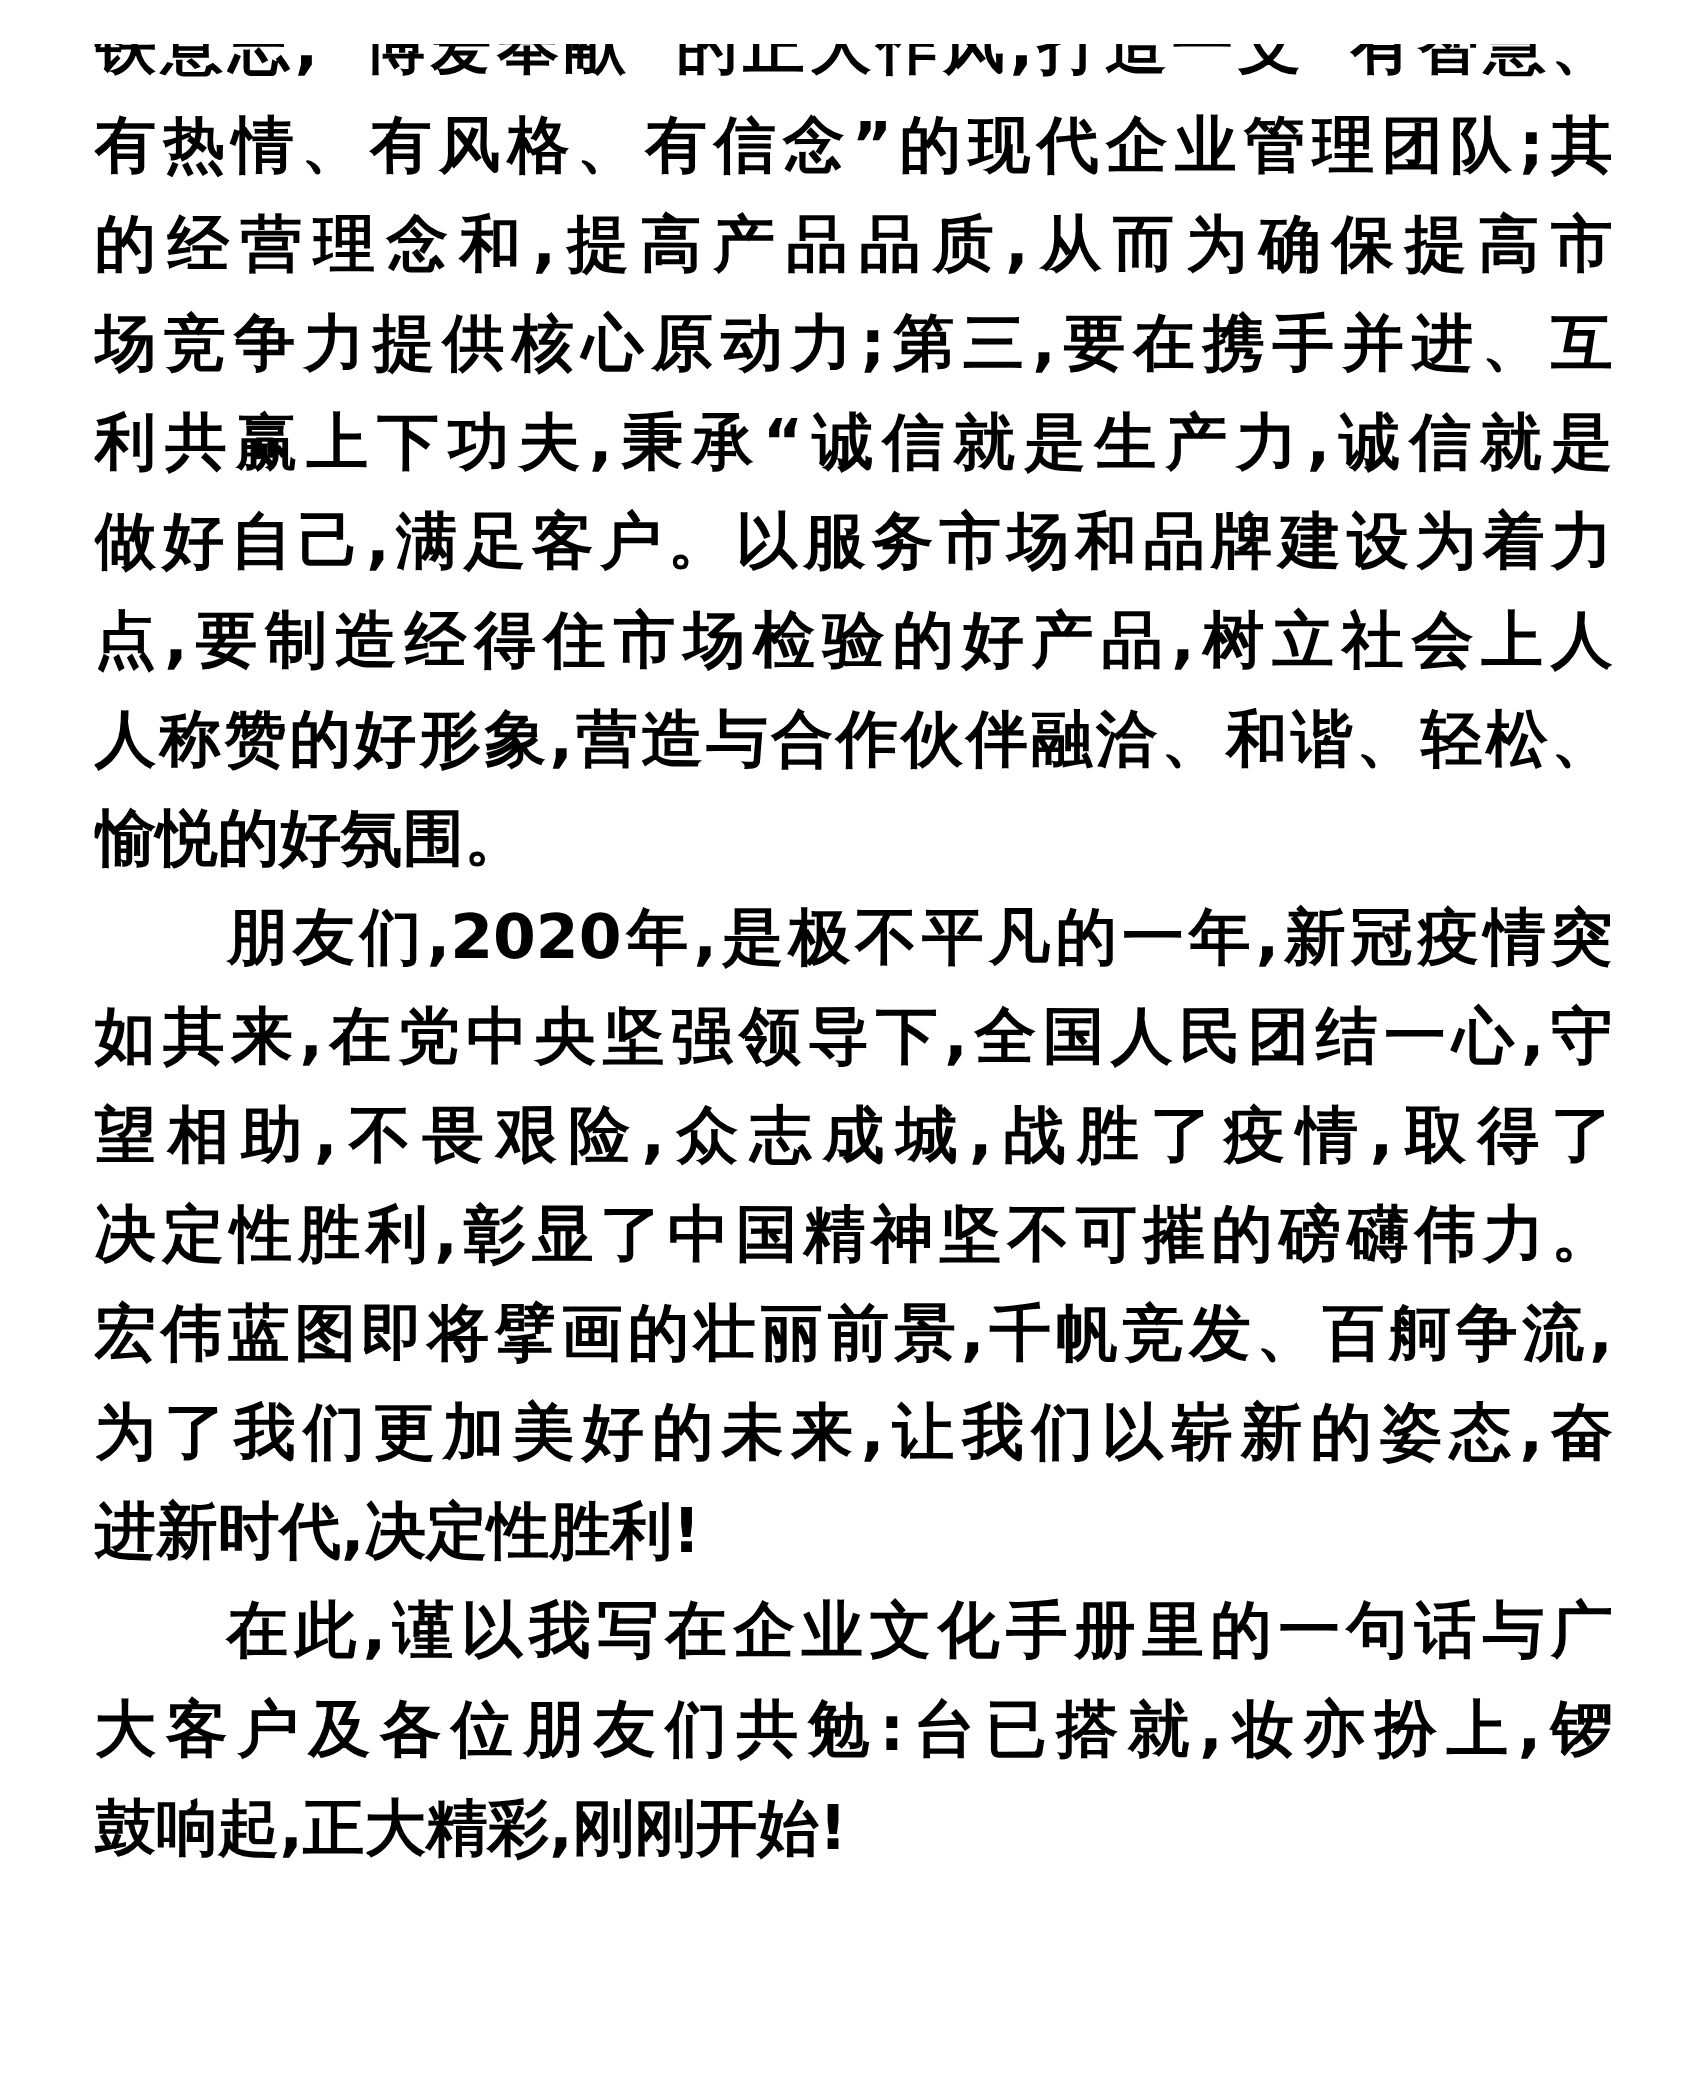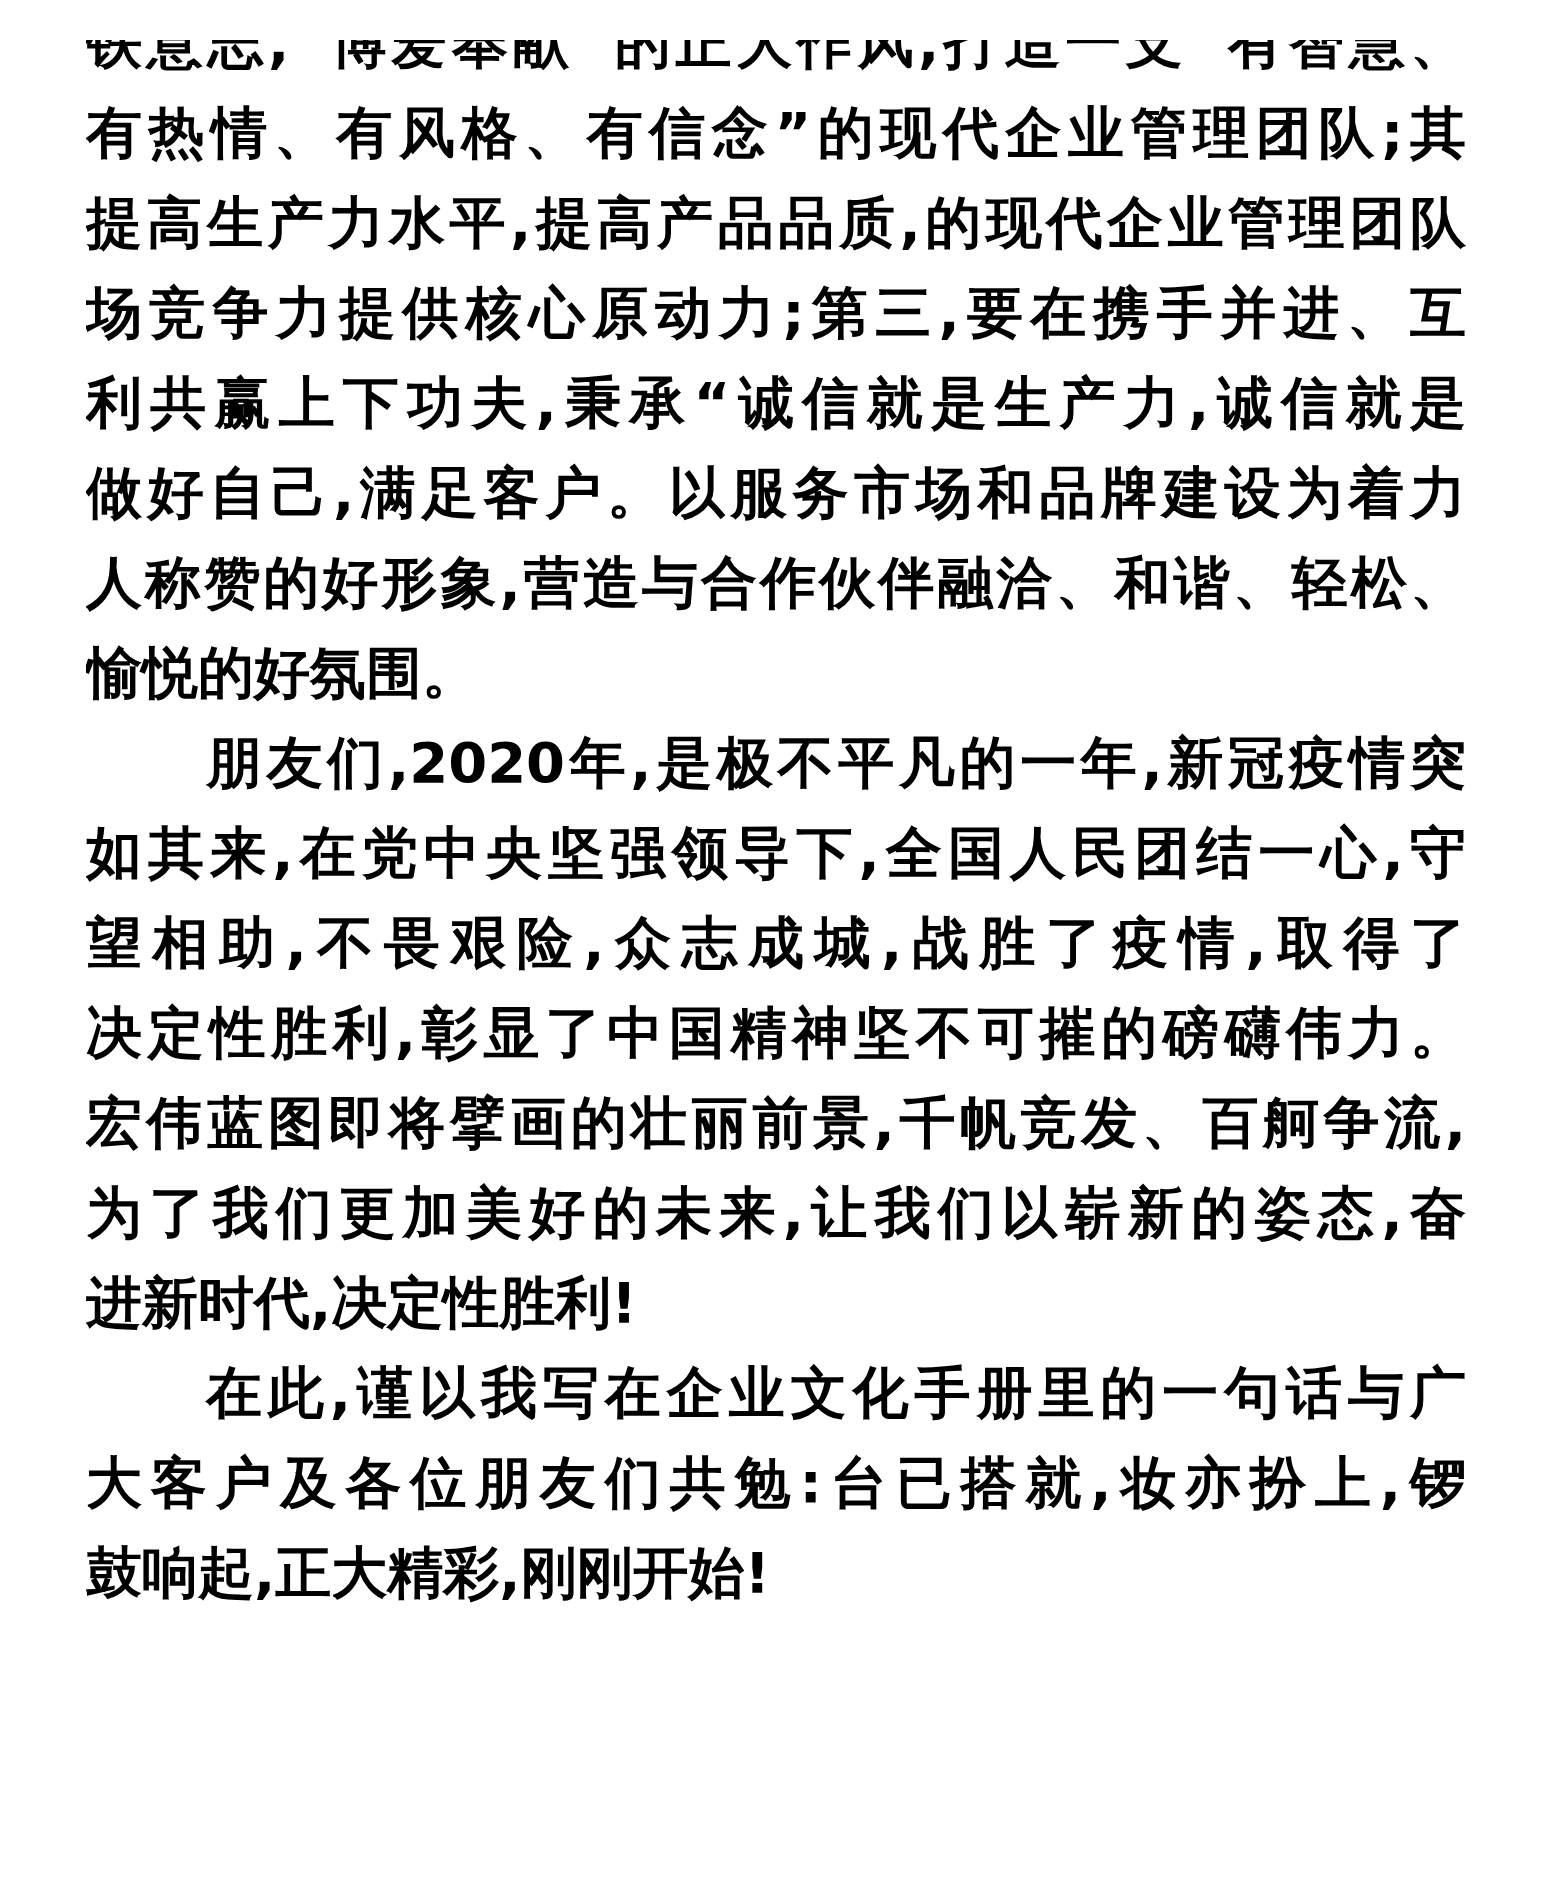--- a/index.html
+++ b/index.html
@@ -45,24 +45,25 @@
     padding-left: 120px;
   }
 </style>
 </head>
 <body>
 
 <div class="page">
   <div class="text-block">
     <div class="line">铁意志,“博爱奉献”的正大作风,打造一支“有智慧、</div>
     <div class="line">有热情、有风格、有信念”的现代企业管理团队;其</div>
-    <div class="line">提高生产力水平,提高产品品质,的现代企业管理团队</div>
+    <div class="line">的经营理念和,提高产品品质,从而为确保提高市</div>
     <div class="line">场竞争力提供核心原动力;第三,要在携手并进、互</div>
     <div class="line">利共赢上下功夫,秉承“诚信就是生产力,诚信就是</div>
     <div class="line">做好自己,满足客户。以服务市场和品牌建设为着力</div>
+    <div class="line">点,要制造经得住市场检验的好产品,树立社会上人</div>
     <div class="line">人称赞的好形象,营造与合作伙伴融洽、和谐、轻松、</div>
     <div class="line natural">愉悦的好氛围。</div>
     <div class="line indent">朋友们,2020年,是极不平凡的一年,新冠疫情突</div>
     <div class="line">如其来,在党中央坚强领导下,全国人民团结一心,守</div>
     <div class="line">望相助,不畏艰险,众志成城,战胜了疫情,取得了</div>
     <div class="line">决定性胜利,彰显了中国精神坚不可摧的磅礴伟力。</div>
     <div class="line">宏伟蓝图即将擘画的壮丽前景,千帆竞发、百舸争流,</div>
     <div class="line">为了我们更加美好的未来,让我们以崭新的姿态,奋</div>
     <div class="line natural">进新时代,决定性胜利!</div>
     <div class="line indent">在此,谨以我写在企业文化手册里的一句话与广</div>

